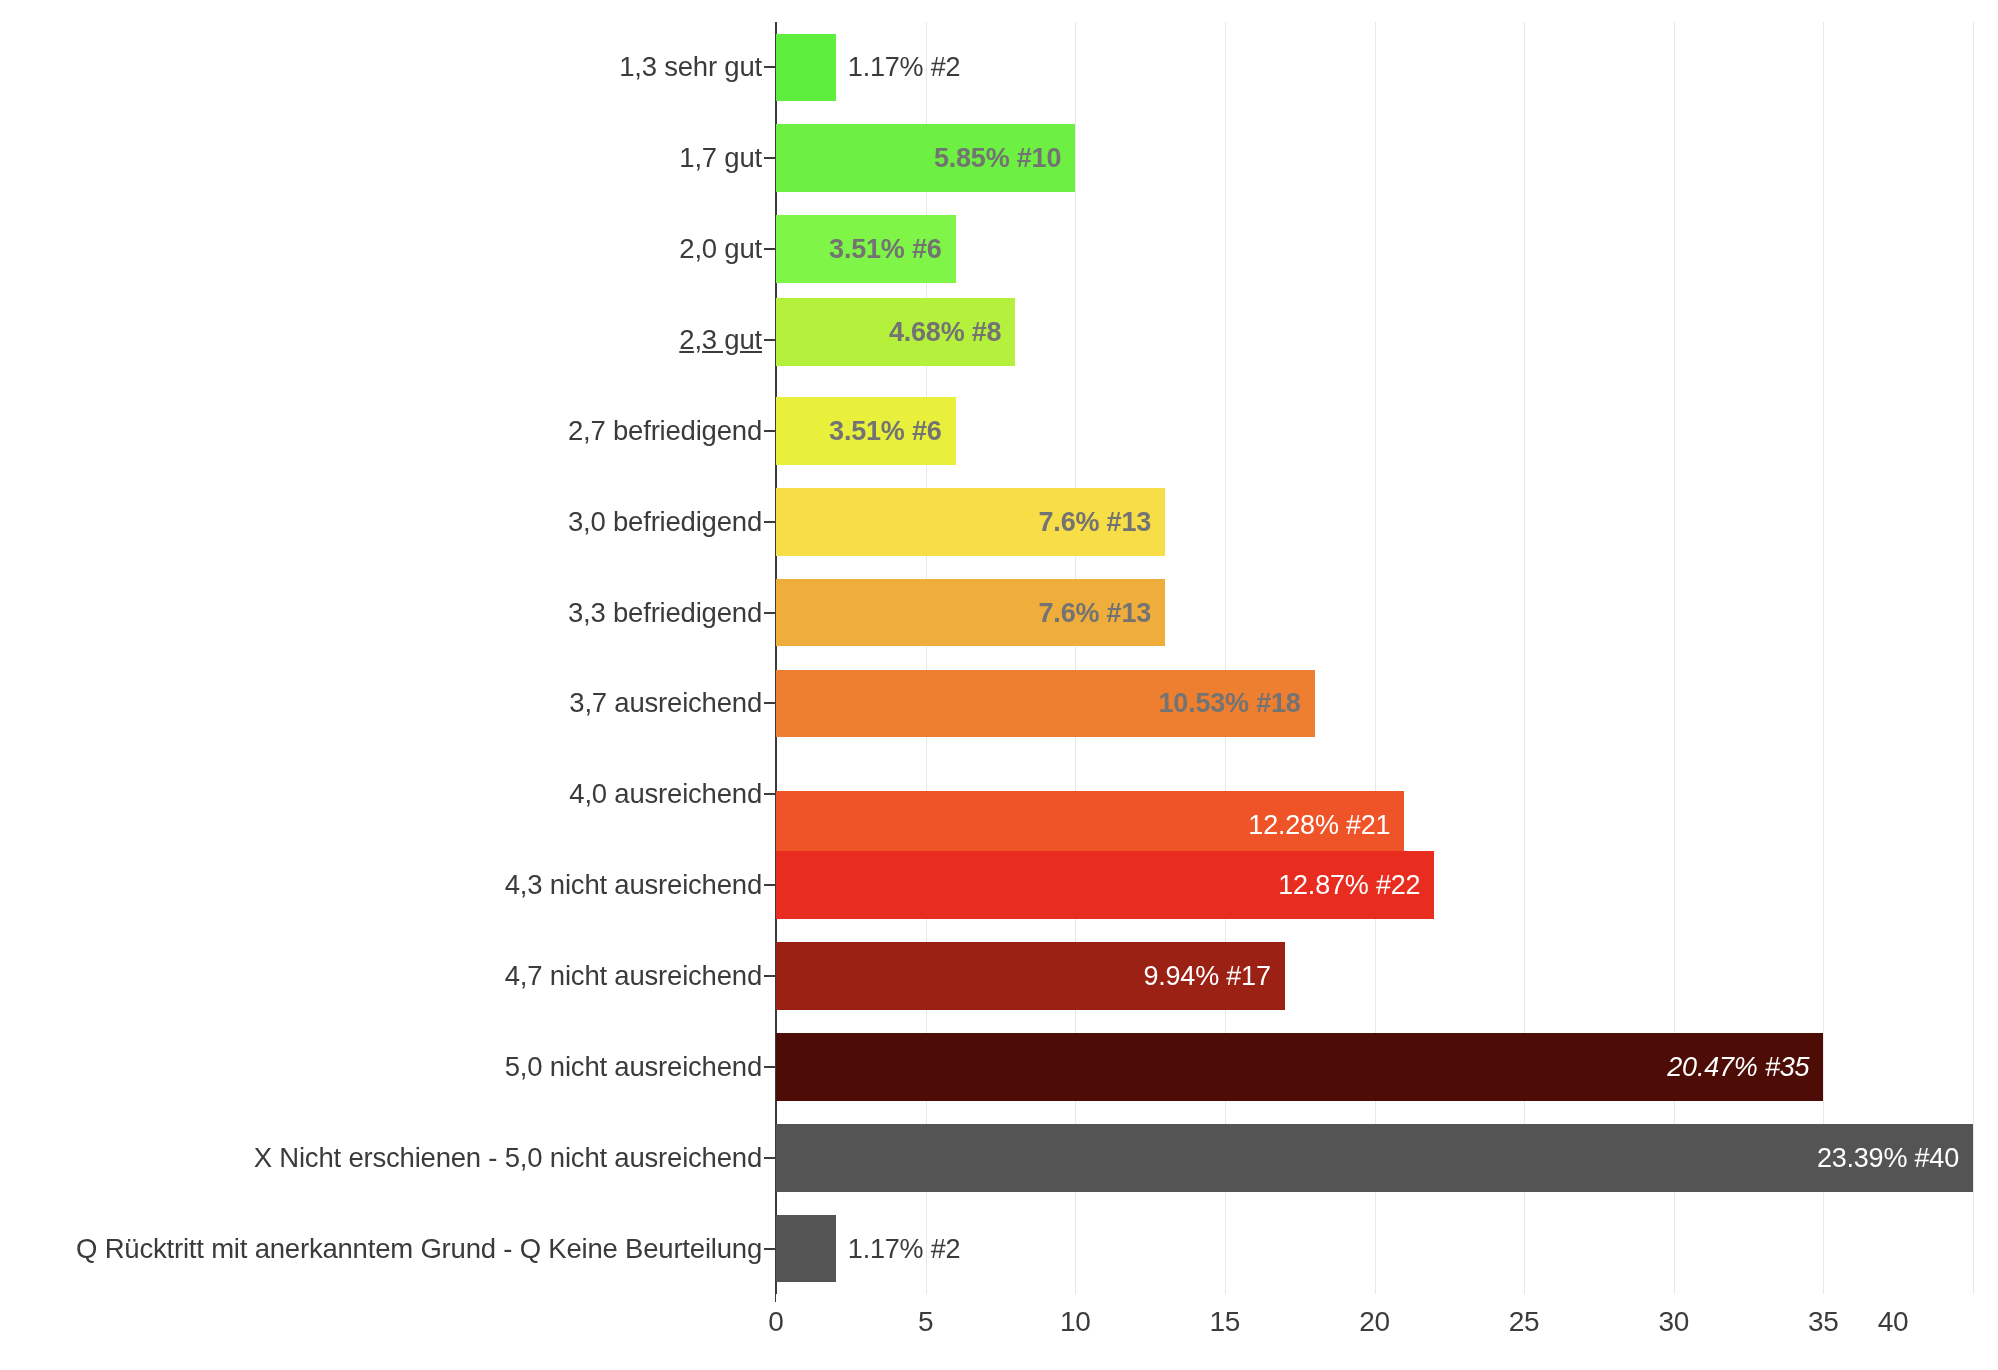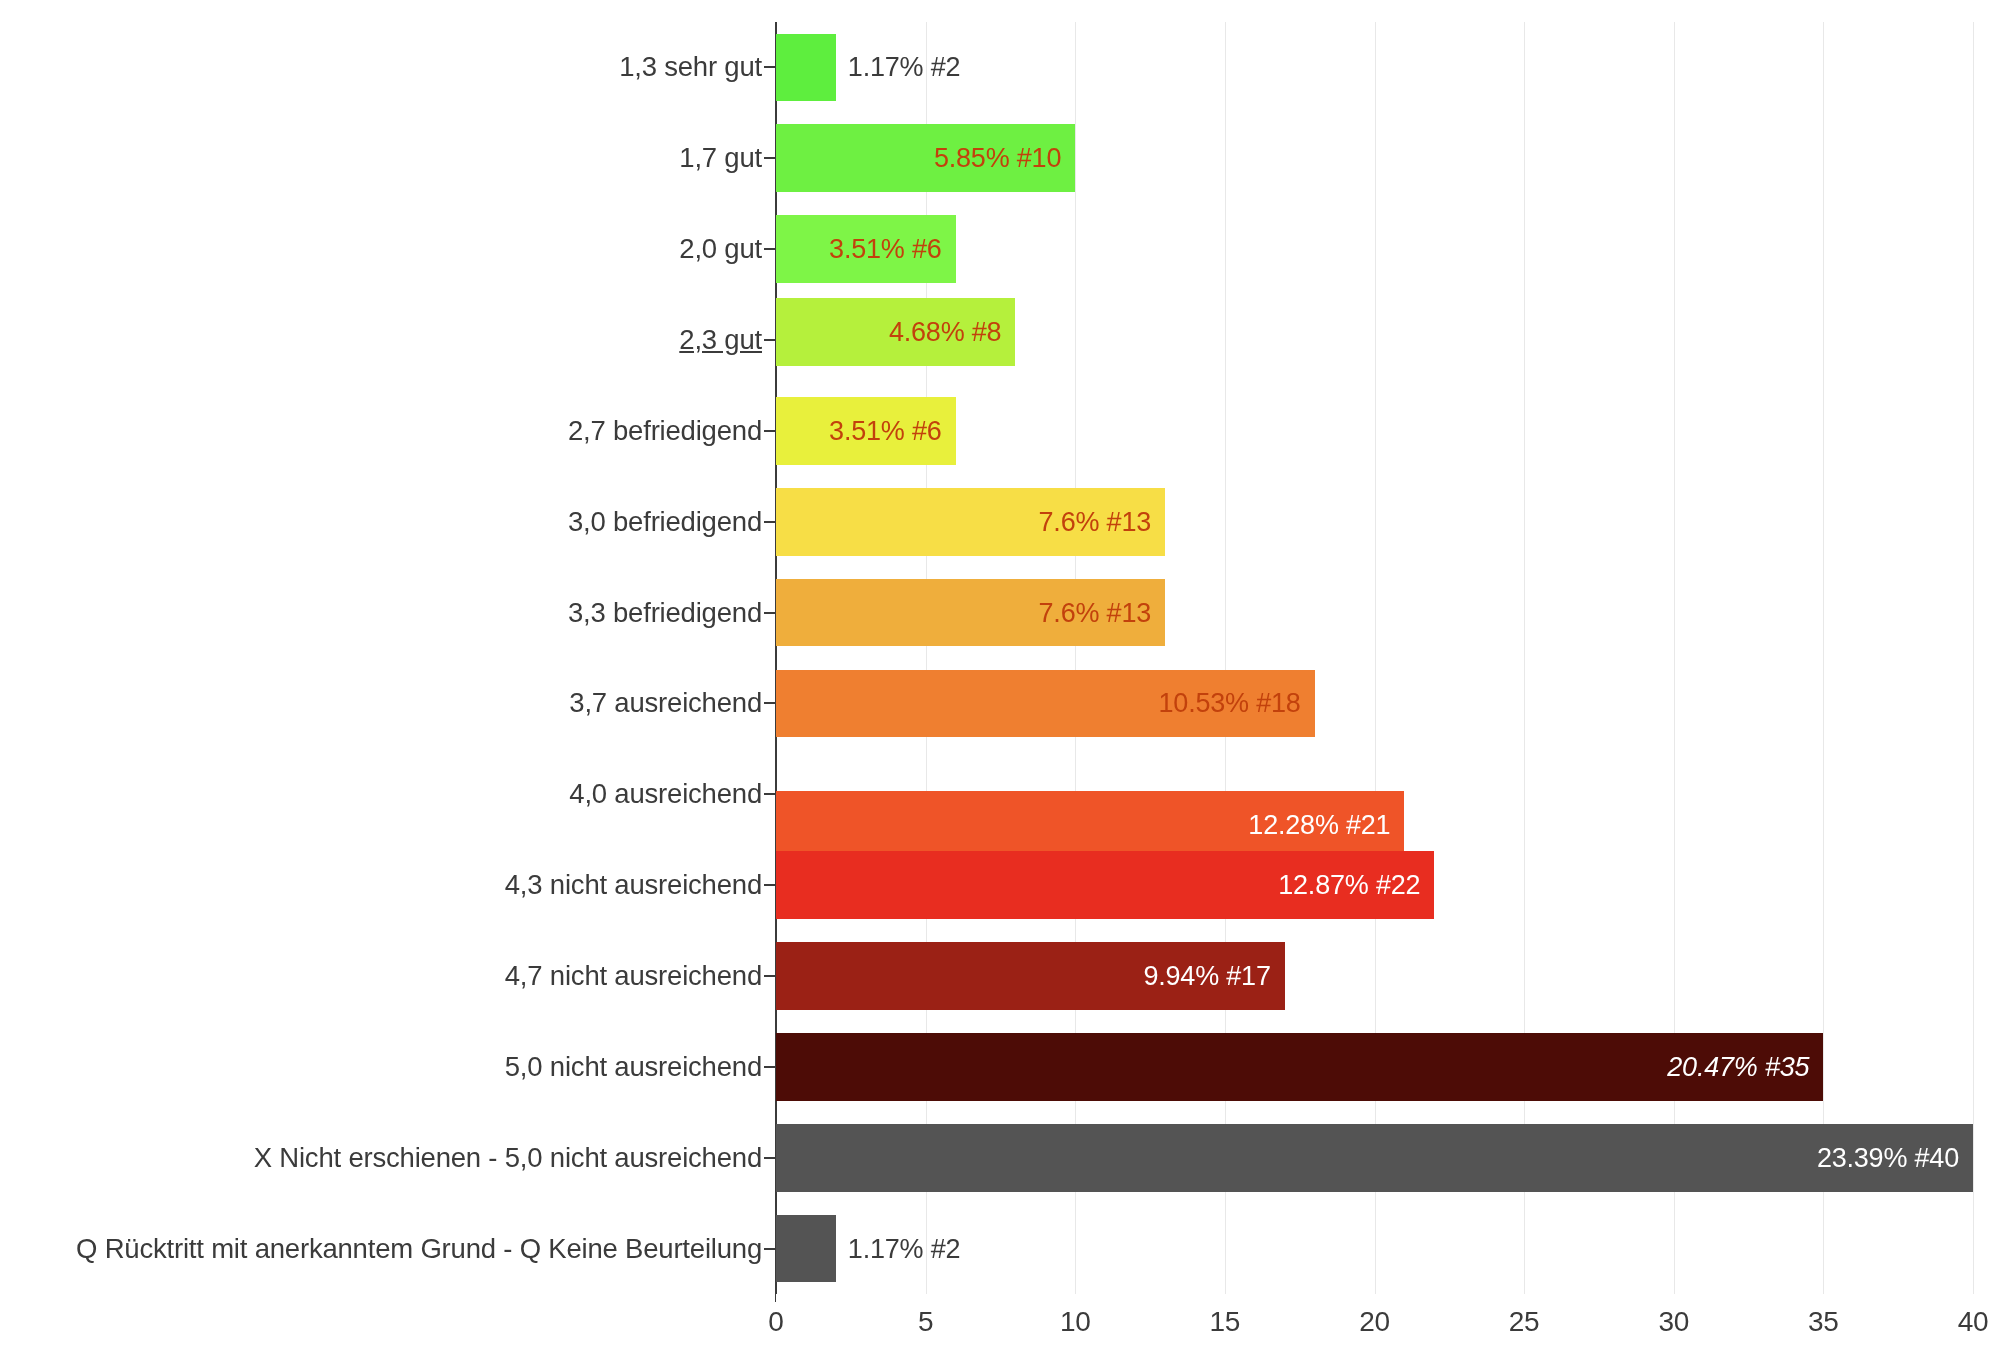--- a/index.html
+++ b/index.html
@@ -63,21 +63,22 @@
 
   .bar-label {
     position: absolute;
     top: 50%;
     transform: translateY(-50%);
     font-size: 27px;
     white-space: nowrap;
     letter-spacing: -0.2px;
   }
   .bar-label.inside {
-    color: #c2410c;
+    color: #737373;
+    font-weight: bold;
   }
   .bar-label.inside-white {
     color: #ffffff;
   }
   .bar-label.outside {
     color: #3b3b3b;
   }
   .ytick-wrap {
     position: absolute;
     left: 0;
@@ -226,16 +227,16 @@
   <div id="xlabels">
       <div class="xtick-label" style="left: 776px;">0</div>
       <div class="xtick-mark" style="left: 775px;"></div>
       <div class="xtick-label" style="left: 925.625px;">5</div>
       <div class="xtick-label" style="left: 1075.25px;">10</div>
       <div class="xtick-label" style="left: 1224.88px;">15</div>
       <div class="xtick-label" style="left: 1374.5px;">20</div>
       <div class="xtick-label" style="left: 1524.12px;">25</div>
       <div class="xtick-label" style="left: 1673.75px;">30</div>
       <div class="xtick-label" style="left: 1823.38px;">35</div>
-      <div class="xtick-label" style="left: 1973px;">40</div>
+      <div class="xtick-label" style="left: 1893px;">40</div>
     </div>
 
 </div>
 
 </body></html>

